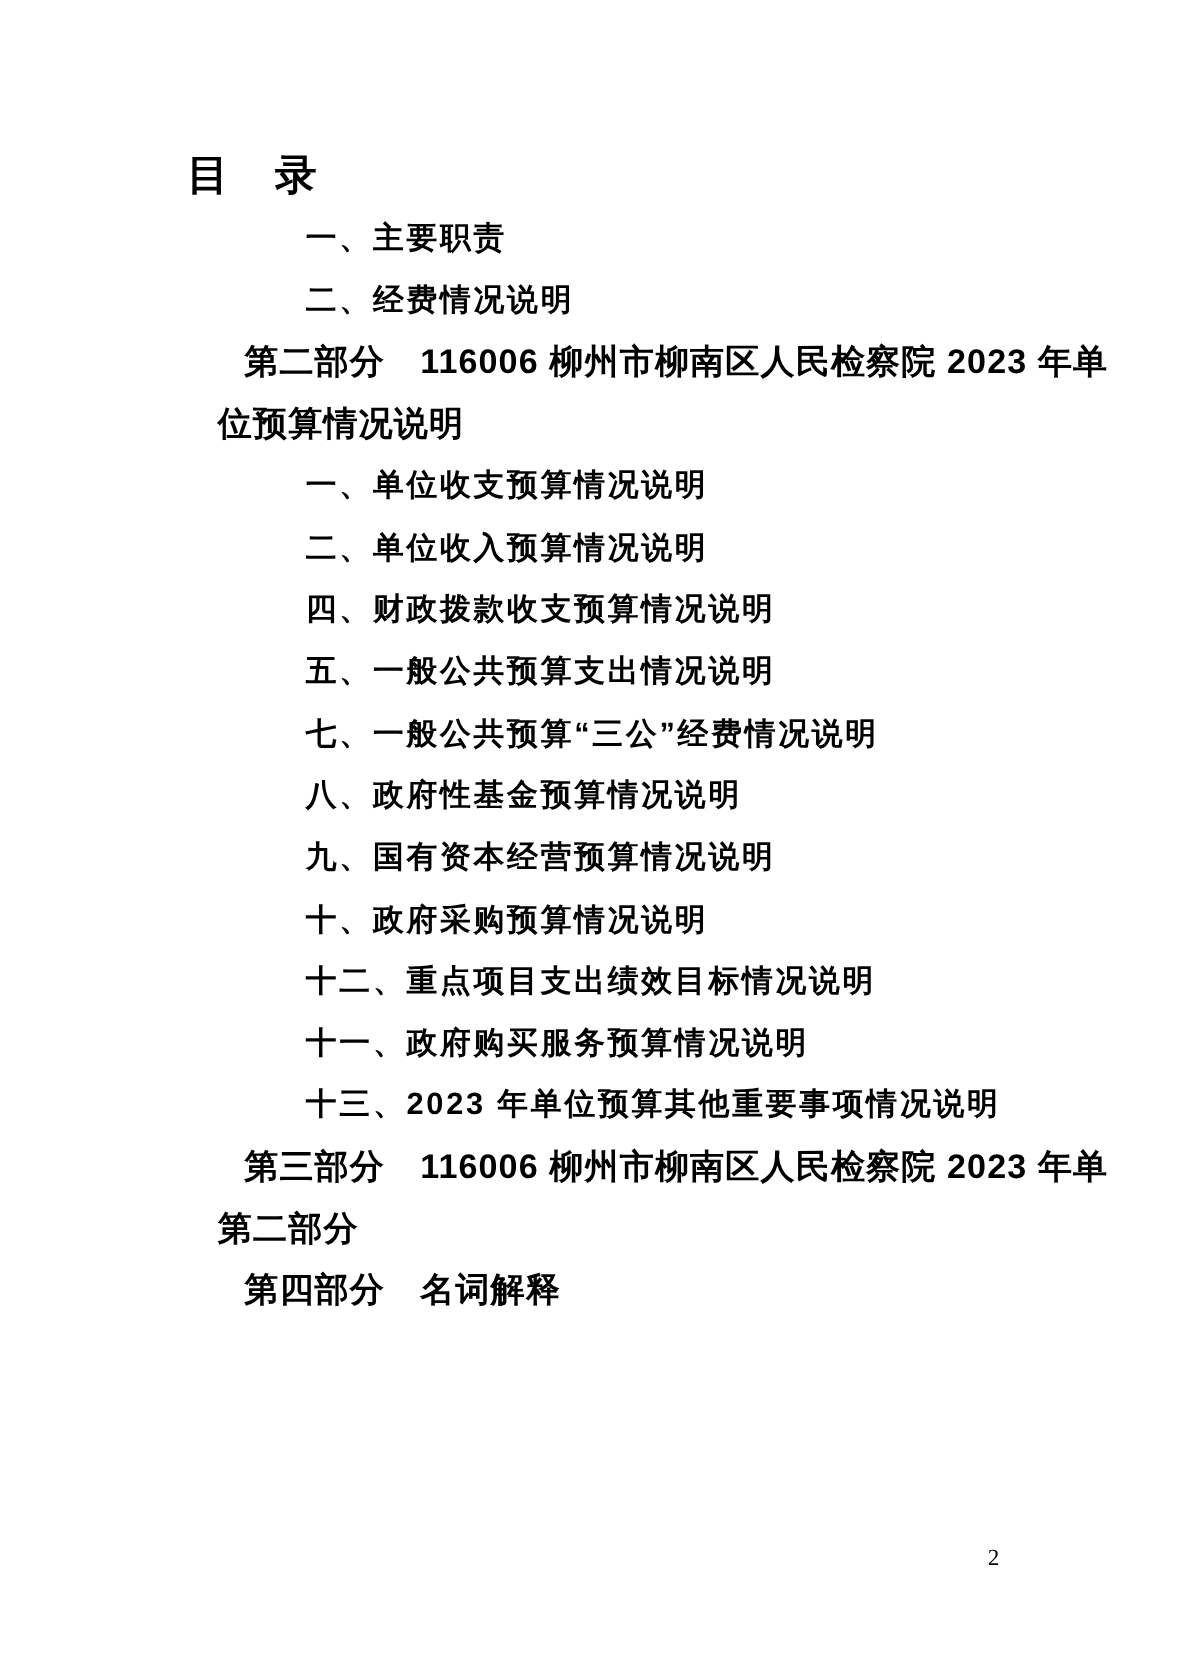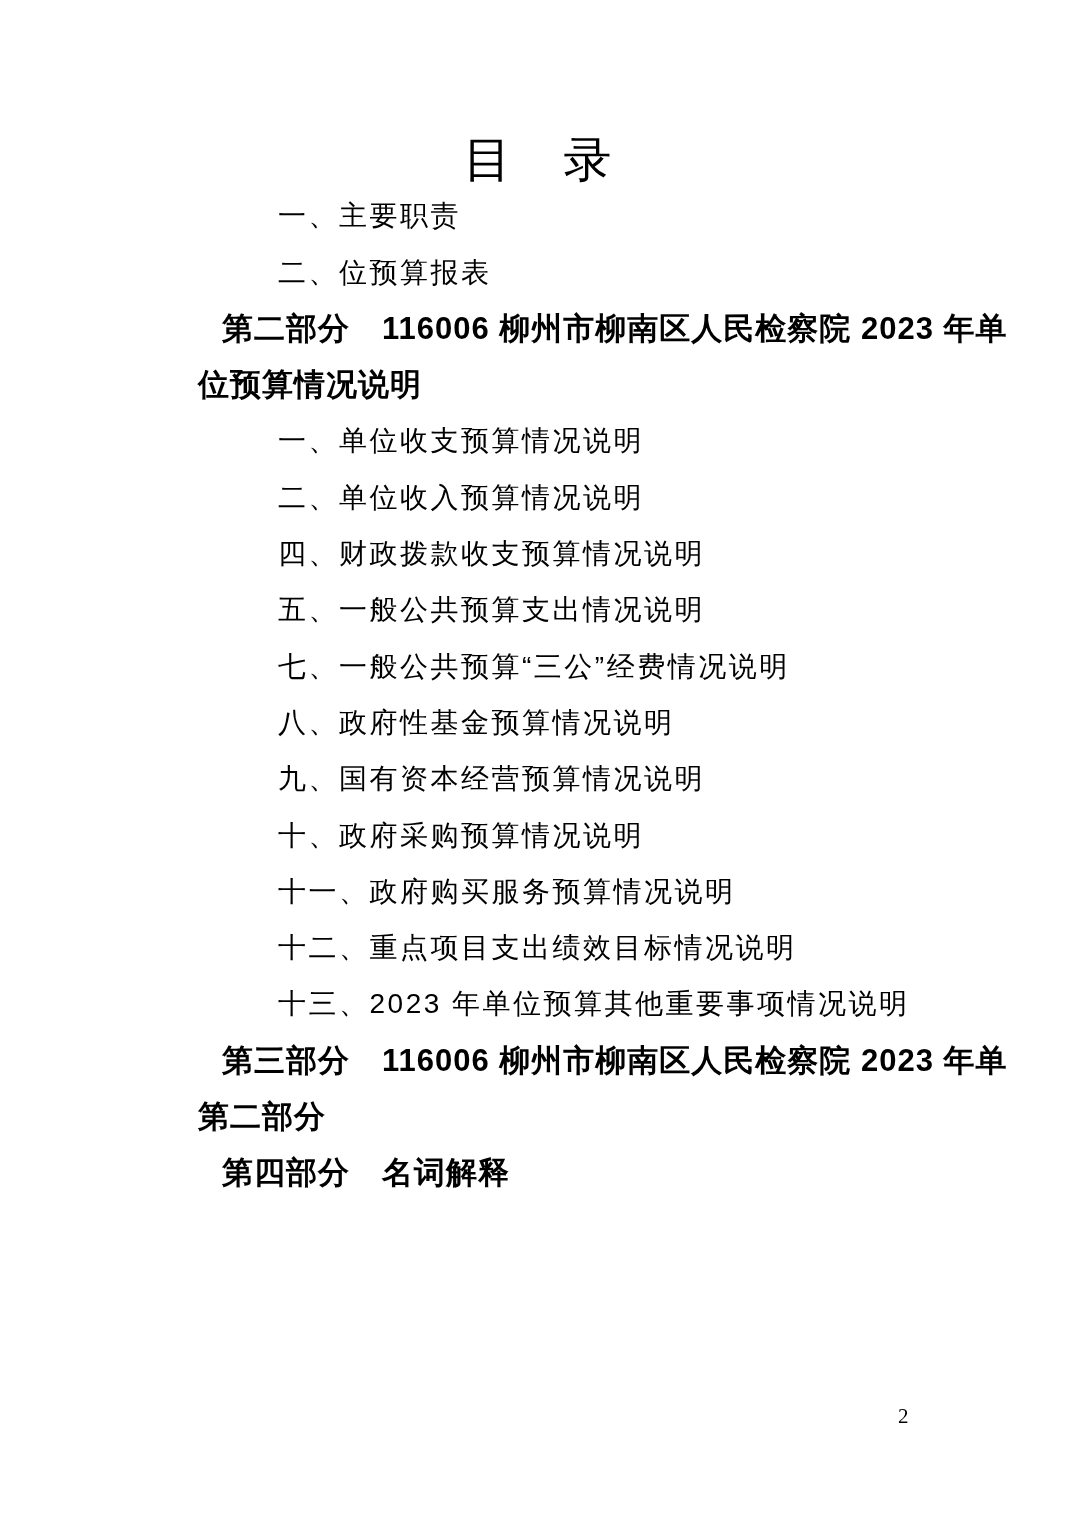--- a/index.html
+++ b/index.html
@@ -18,72 +18,71 @@
     top: 132px;
     width: 737px;
   }
   .line {
     height: 56.3px;
     line-height: 56.3px;
     white-space: pre;
     overflow: visible;
   }
   .doc-title {
-    font-size: 48px;
-    font-weight: normal;
-    text-align: center;
+    font-size: 38px;
+    font-weight: bold;
     letter-spacing: 2px;
   }
   .part {
     font-size: 31px;
     font-weight: bold;
     padding-left: 52px;
     letter-spacing: 1px;
   }
   .part-cont {
     font-size: 31px;
     font-weight: bold;
     padding-left: 0;
     letter-spacing: 1px;
     margin-left: 28px;
   }
   .item {
     font-size: 28px;
-    font-weight: normal;
+    font-weight: bold;
     padding-left: 108px;
     letter-spacing: 2.5px;
   }
   .page-number {
     position: absolute;
     left: 898px;
     top: 1401px;
     font-size: 21px;
     line-height: 30px;
     font-family: "Liberation Serif", "DejaVu Serif", serif;
   }
 </style>
 </head>
 <body>
 
 <div class="doc-page">
   <div class="line doc-title">目　录</div>
 
   <div class="line item">一、主要职责</div>
-  <div class="line item">二、位预算报表</div>
+  <div class="line item">二、经费情况说明</div>
   <div class="line part">第二部分　116006 柳州市柳南区人民检察院 2023 年单</div>
   <div class="line part-cont">位预算情况说明</div>
   <div class="line item">一、单位收支预算情况说明</div>
   <div class="line item">二、单位收入预算情况说明</div>
   <div class="line item">四、财政拨款收支预算情况说明</div>
   <div class="line item">五、一般公共预算支出情况说明</div>
   <div class="line item">七、一般公共预算“三公”经费情况说明</div>
   <div class="line item">八、政府性基金预算情况说明</div>
   <div class="line item">九、国有资本经营预算情况说明</div>
   <div class="line item">十、政府采购预算情况说明</div>
+  <div class="line item">十二、重点项目支出绩效目标情况说明</div>
   <div class="line item">十一、政府购买服务预算情况说明</div>
-  <div class="line item">十二、重点项目支出绩效目标情况说明</div>
   <div class="line item">十三、2023 年单位预算其他重要事项情况说明</div>
   <div class="line part">第三部分　116006 柳州市柳南区人民检察院 2023 年单</div>
   <div class="line part-cont">第二部分</div>
   <div class="line part">第四部分　名词解释</div>
 </div>
 
 <div class="page-number">2</div>
 
 </body></html>

